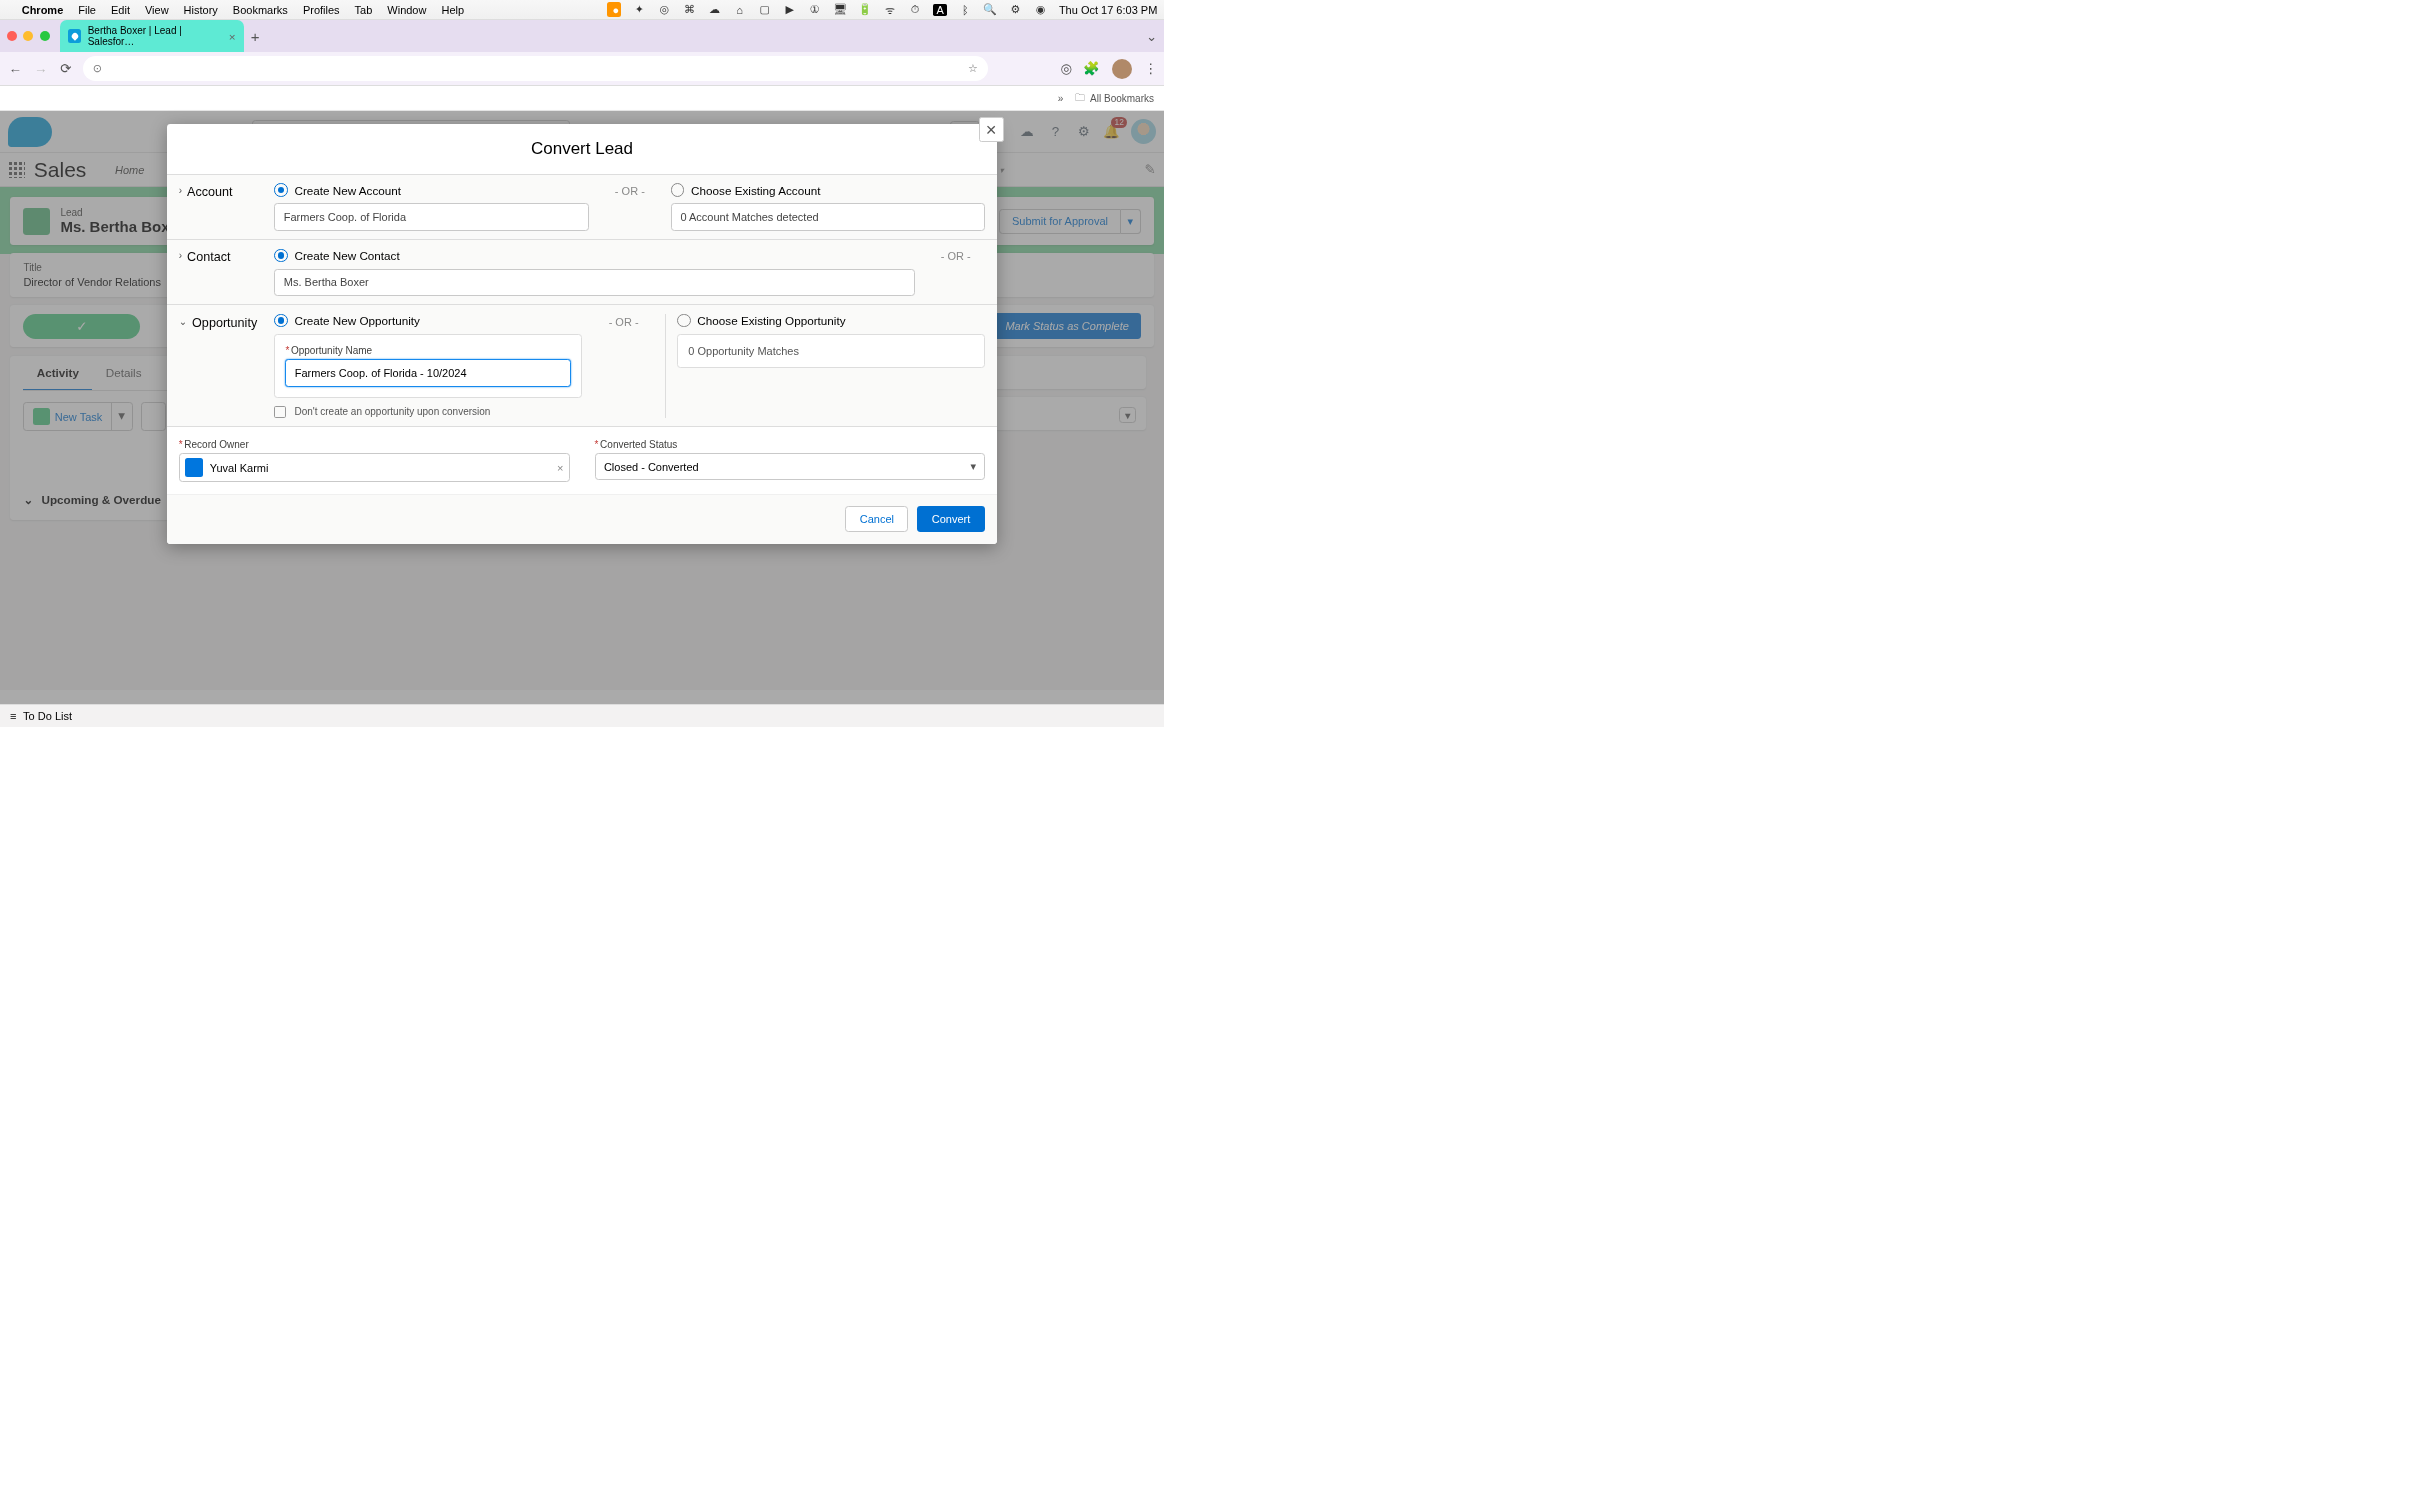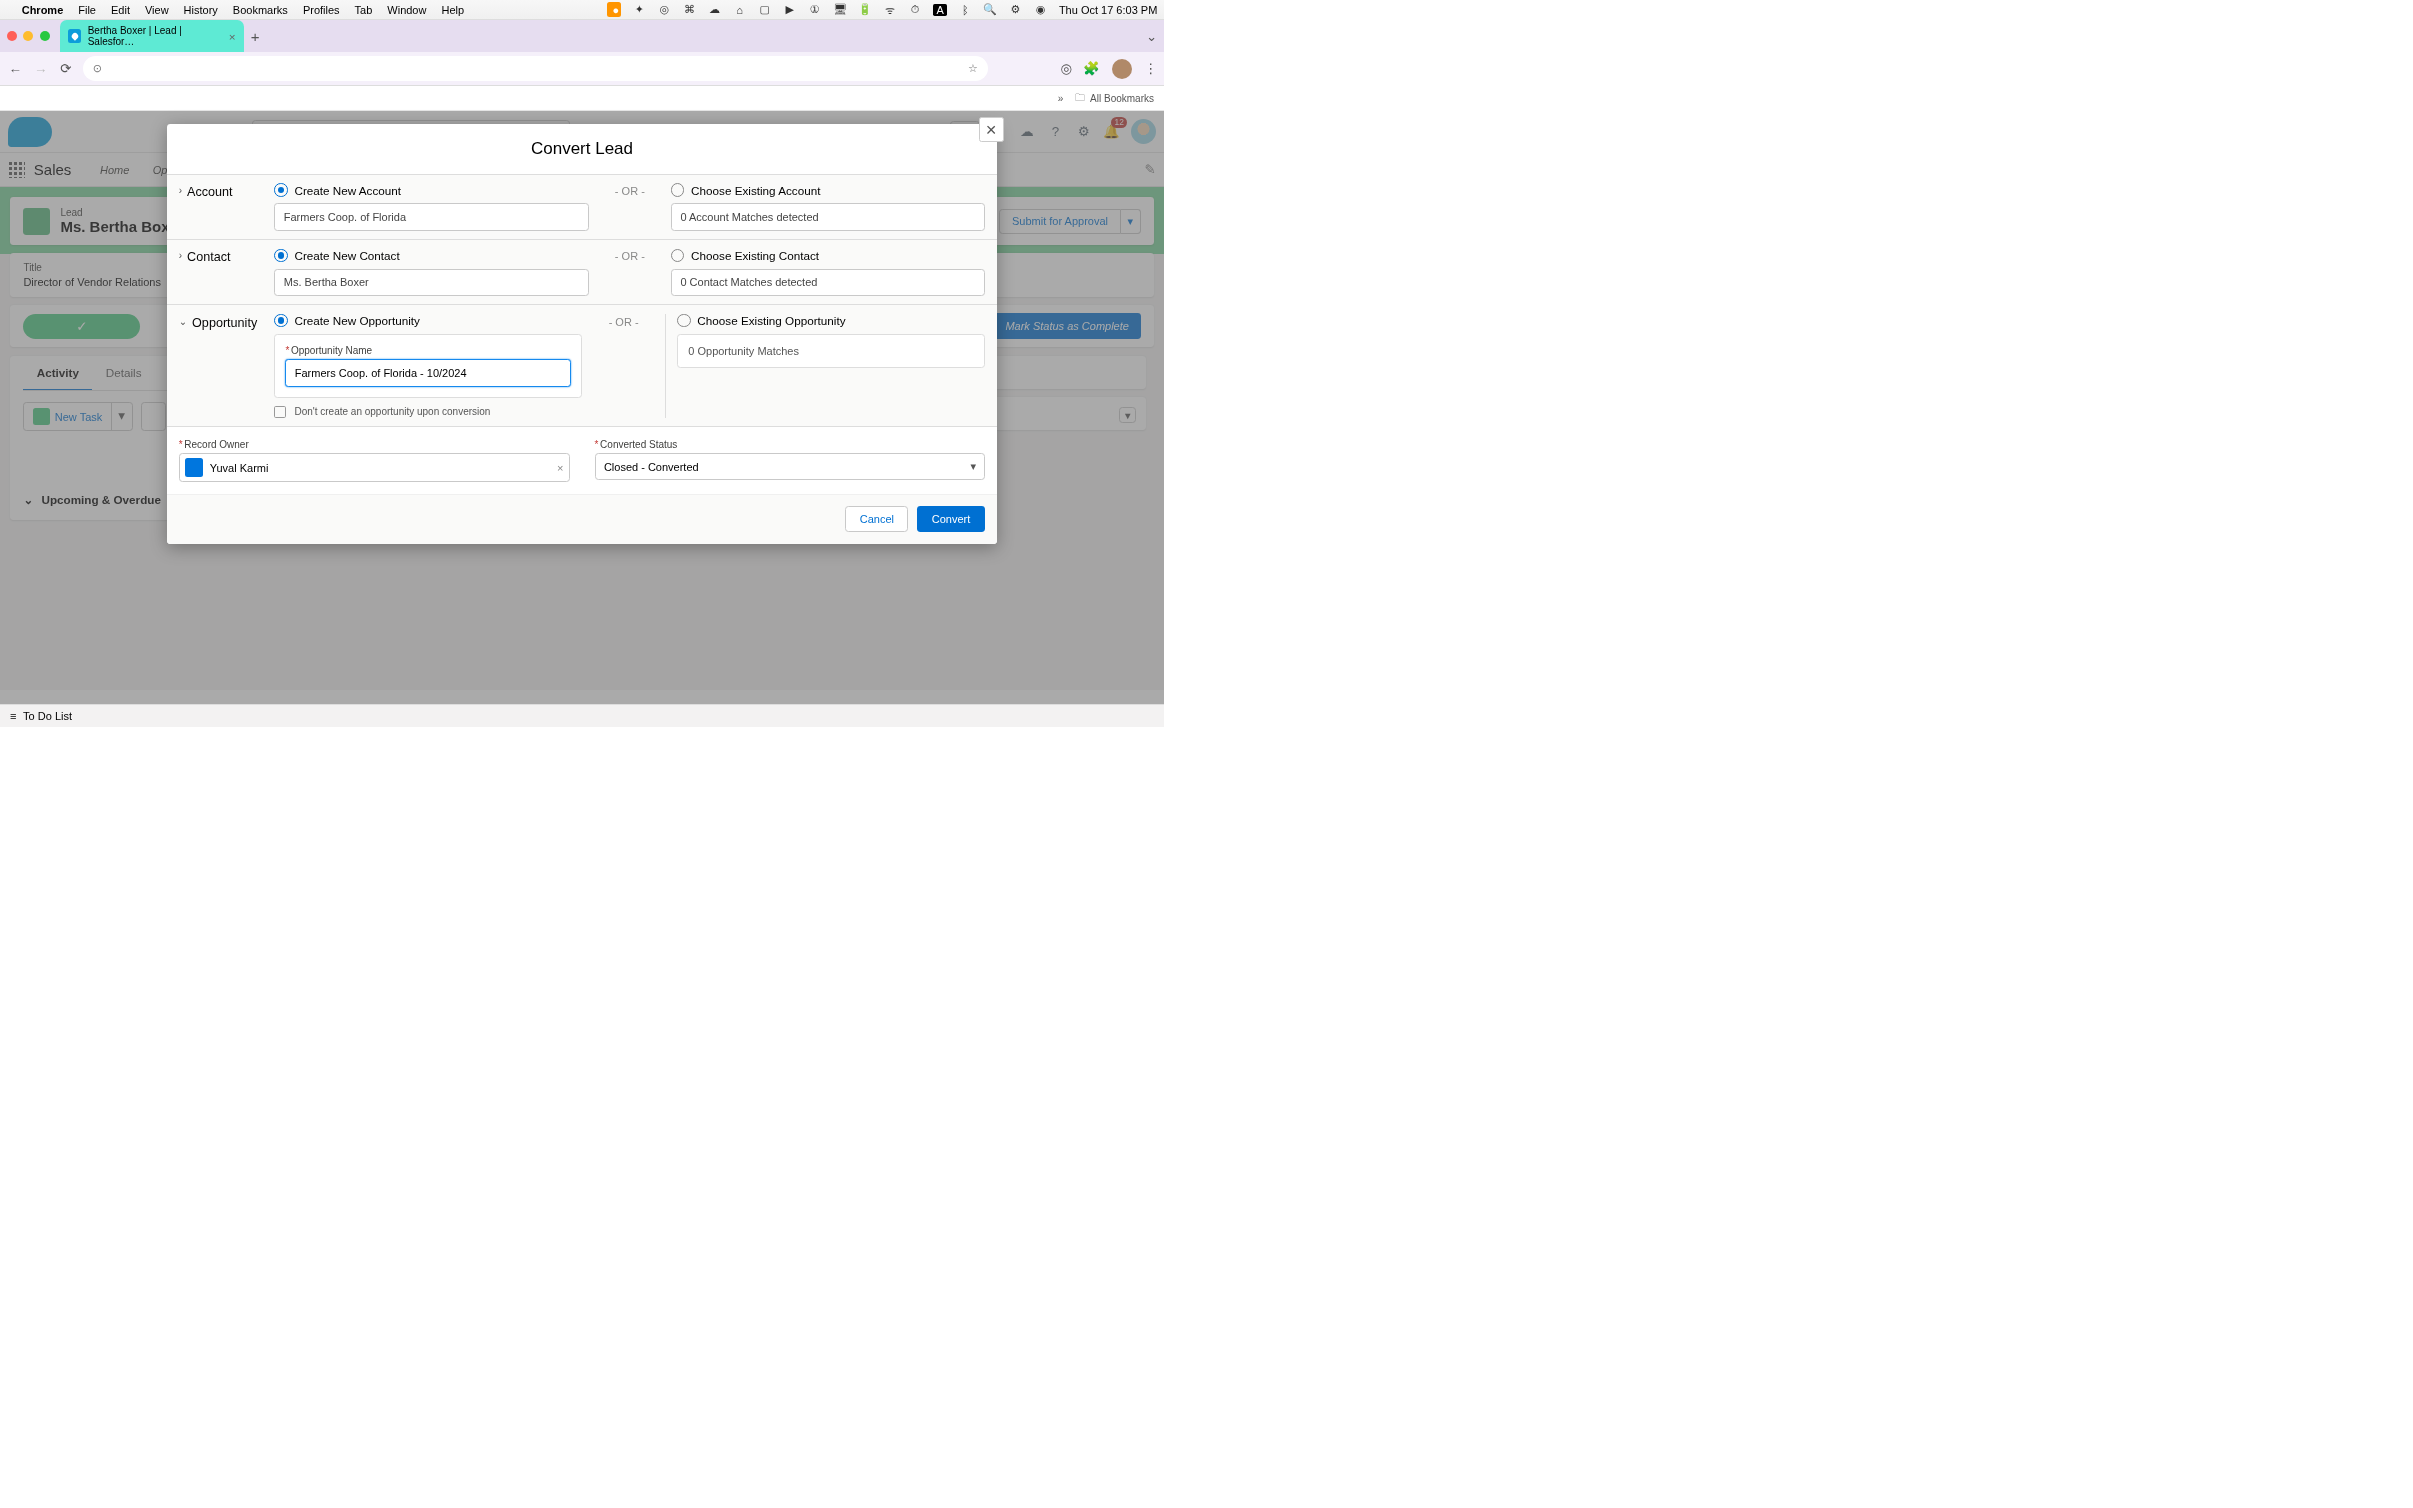--- a/index.html
+++ b/index.html
@@ -38,21 +38,21 @@
   .sf-search { margin: 0 auto; width: 318px; height: 23.5px; border: 0.8px solid #ccc; border-radius: 3.4px; display: flex; align-items: center; padding: 0 6.7px; color: #888; font-size: 11px; }
   .sf-hright { margin-left: auto; display: flex; gap: 8.4px; align-items: center; }
   .sf-hright .pill { border: 0.8px solid #c9c9c9; border-radius: 3.4px; padding: 3.4px 5px; color: #888; font-size: 11px; }
   .sf-hright .ico { width: 20px; height: 20px; display:flex; align-items:center; justify-content:center; color:#5a6672; font-size:13.4px; }
   .sf-hright .bell { position:relative; }
   .sf-hright .badge { position:absolute; top:-5px; right:-5px; background:#c23934; color:#fff; font-size:8.4px; border-radius:6.7px; padding:0.8px 3.4px; }
   .sf-hright .pfp { width:25px; height:25px; border-radius:50%; background: radial-gradient(circle at 50% 40%, #f5d7b5 30%, #9bd4e4 32%); }
 
   .sf-nav { height: 34px; background: #fff; display: flex; align-items: center; padding: 0 8.4px; border-bottom: 0.8px solid #e5e5e5; }
   .sf-nav .grid { width: 17px; height: 17px; background-image: radial-gradient(#555 1.7px, transparent 1.7px); background-size: 5px 5px; margin-right: 8.4px; }
-  .sf-nav .appname { font-size: 15px; font-weight: 400; margin-right: 17px; }
+  .sf-nav .appname { font-size: 21px; font-weight: 400; margin-right: 17px; }
   .sf-nav .item { padding: 0 11.7px; height: 100%; display: flex; align-items: center; font-size: 11px; color: #3e3e3c; font-style: italic; }
   .sf-nav .item.active { border-bottom: 2.5px solid #0070d2; color: #080707; }
   .sf-nav .item .chev { margin-left: 4.2px; color: #888; font-size: 8.4px; }
   .sf-nav .edit-pencil { margin-left:auto; color:#888; }
 
   .sf-body { padding: 10px; background: linear-gradient(#79d299 0, #79d299 67px, #f3f2f2 67px); min-height: 503px; position: relative; }
   .lead-card { background: #fff; border-radius: 3.4px; padding: 10px 13.4px; display: flex; align-items: center; gap: 10px; margin-bottom: 8.4px; box-shadow: 0 0.8px 1.7px rgba(0,0,0,.1);}
   .lead-icon { width: 27px; height: 27px; background: #57b97d; border-radius: 3.4px; }
   .lead-titles .type { font-size: 10px; color: #3e3e3c; }
   .lead-titles .name { font-size: 15px; font-weight: 600; }
@@ -363,27 +363,20 @@
         <span>Contact</span>
       </div>
     <div class="sec-col">
       <div class="radio-row">
         <span class="radio sel"></span>
         <span>Create New Contact</span>
       </div>
       <input class="field readonly" value="Ms. Bertha Boxer" style="">
     </div>
     <div class="or">- OR -</div>
-    <div class="sec-col">
-      <div class="radio-row">
-        <span class="radio"></span>
-        <span>Choose Existing Contact</span>
-      </div>
-      <div class="field readonly">0 Contact Matches detected</div>
-    </div>
   </div>
 
   <div class="section">
     <div class="sec-label">
         <span class="exp">⌄</span>
         <span>Opportunity</span>
       </div>
     <div class="sec-col">
       <div class="radio-row">
         <span class="radio sel"></span>

